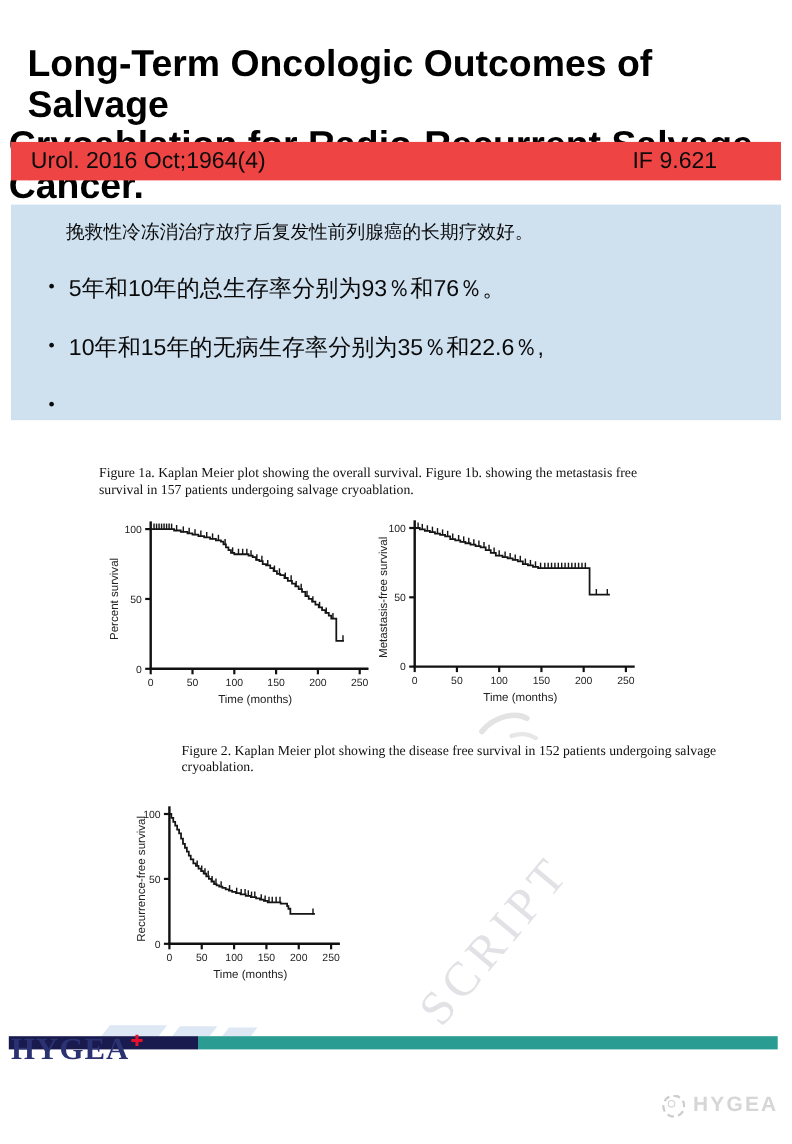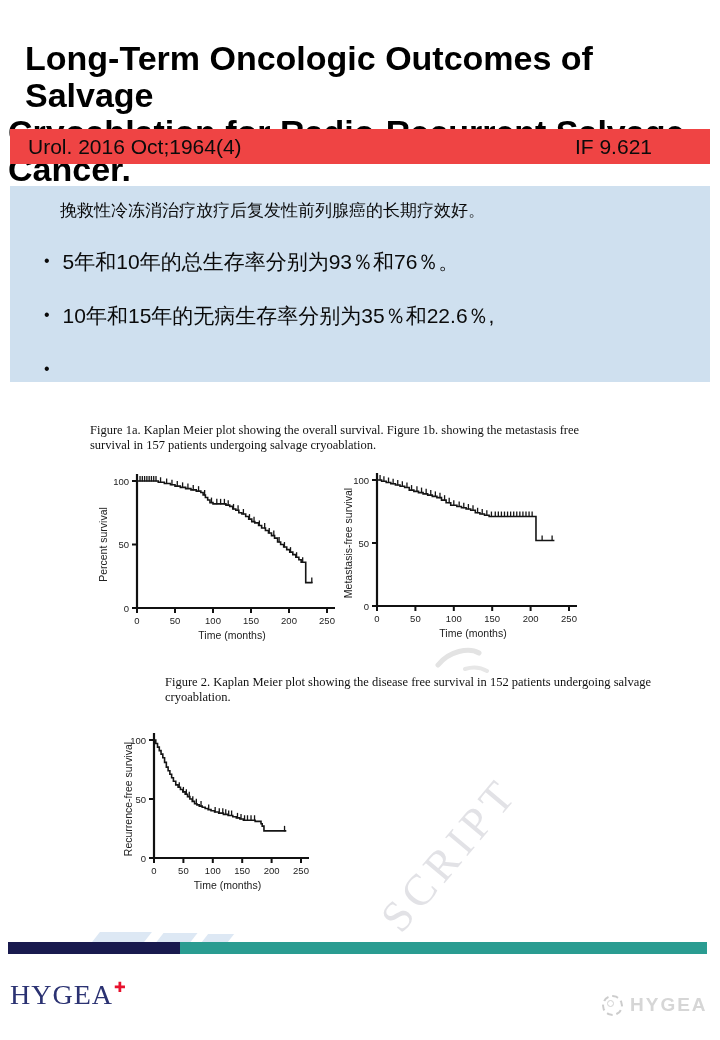--- a/index.html
+++ b/index.html
@@ -26,21 +26,21 @@
   .wm-script{position:absolute;left:390px;top:900px;transform:rotate(-50deg);transform-origin:0 50%;
          font-family:"Liberation Serif",serif;font-size:44px;letter-spacing:6px;color:#e2e2e6;
          white-space:nowrap;z-index:0;}
   .wm-arc{position:absolute;left:435px;top:643px;z-index:0;}
   .wm-tip{position:absolute;background:#dde8f4;transform:skewX(-38deg);z-index:0;}
   #tip1{left:96px;top:932px;width:52px;height:10px;}
   #tip2{left:160px;top:933px;width:34px;height:9px;}
   #tip3{left:205px;top:934px;width:26px;height:8px;}
   .bar-navy{position:absolute;left:8px;top:942px;width:172px;height:12px;background:#191a4e;z-index:2;}
   .bar-teal{position:absolute;left:180px;top:942px;width:527px;height:12px;background:#2a9c91;z-index:2;}
-  .logo{position:absolute;left:10px;top:979px;font-family:"Liberation Serif",serif;font-weight:normal;
+  .logo{position:absolute;left:10px;top:939px;font-family:"Liberation Serif",serif;font-weight:bold;
         font-size:28px;color:#2b3272;letter-spacing:1px;z-index:3;}
   .logo .cross{color:#e8112d;font-size:14px;vertical-align:12px;margin-left:1px;font-family:"DejaVu Sans",sans-serif;}
   .wm-logo{position:absolute;left:602px;top:994px;display:flex;align-items:center;z-index:3;}
   .wm-logo .emblem{width:17px;height:17px;border:2px dashed #cccccc;border-radius:50%;margin-right:7px;position:relative;}
   .wm-logo .emblem:after{content:"";position:absolute;left:3px;top:3px;width:5px;height:5px;border:1.5px solid #d2d2d2;border-radius:50%;}
   .wm-logo .txt{font-size:19px;font-weight:bold;letter-spacing:2px;color:#d6d6d6;}
   .content{position:relative;z-index:1;}
 </style>
 </head>
 <body>

